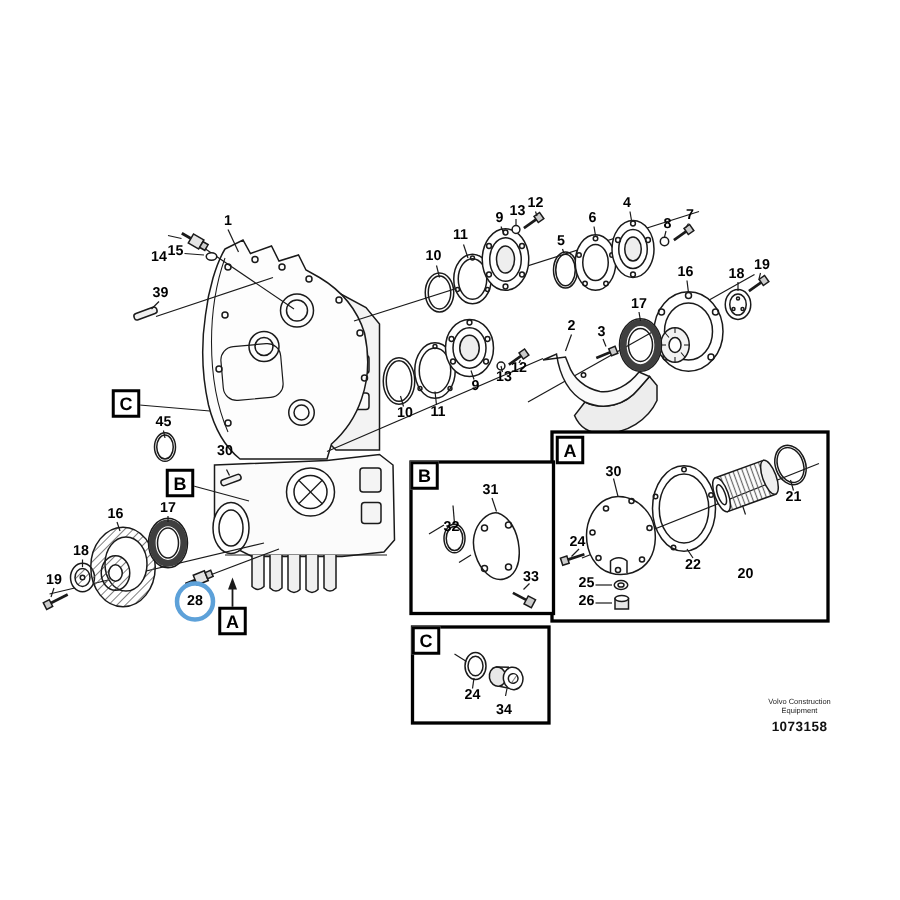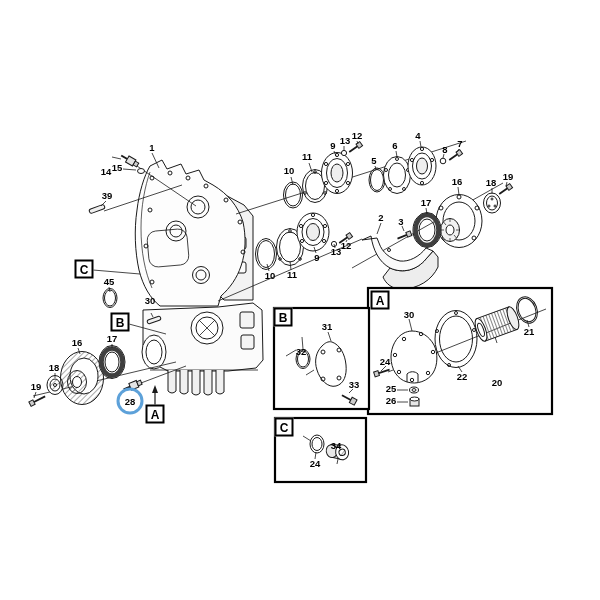--- a/index.html
+++ b/index.html
@@ -461,24 +461,29 @@
       <div class="callout" style="left: 385px; top: 362px;">24</div>
       <div class="callout" style="left: 391px; top: 389px;">25</div>
       <div class="callout" style="left: 391px; top: 401px; text-align: center;">26</div>
       <div class="callout" style="left: 109px; top: 282px;">45</div>
       <div class="callout circled" style="left: 130px; top: 401px; border: 3px solid rgb(93, 161, 217);">28</div>
       <div class="callout" style="left: 107px; top: 196px;">39</div>
       <div class="callout" style="left: 150px; top: 301px;">30</div>
       <div class="callout" style="left: 327px; top: 327px;">31</div>
       <div class="callout" style="left: 301px; top: 352px;">32</div>
       <div class="callout" style="left: 354px; top: 385px;">33</div>
-      <div class="callout" style="left: 336px; top: 446px;">34</div>
+      <div class="callout" style="left: 336px; top: 474px;">34</div>
       <div class="callout" style="left: 315px; top: 464px;">24</div>
       <div class="refbox" style="left: 84px; top: 269px;">C</div>
       <div class="refbox" style="left: 120px; top: 322px;">B</div>
       <div class="refbox" style="left: 155px; top: 414px;">A</div>
       <div class="refbox" style="left: 380px; top: 300px;">A</div>
       <div class="refbox" style="left: 283px; top: 317px;">B</div>
       <div class="refbox" style="left: 284px; top: 427px;">C</div>
     </div>
 
-
+<div id="watermark">
+  <div class="wm-small">Volvo Construction</div>
+  <div class="wm-small">Equipment</div>
+  <div class="wm-num">1073158</div>
 </div>
 
+</div>
+
 </body></html>

